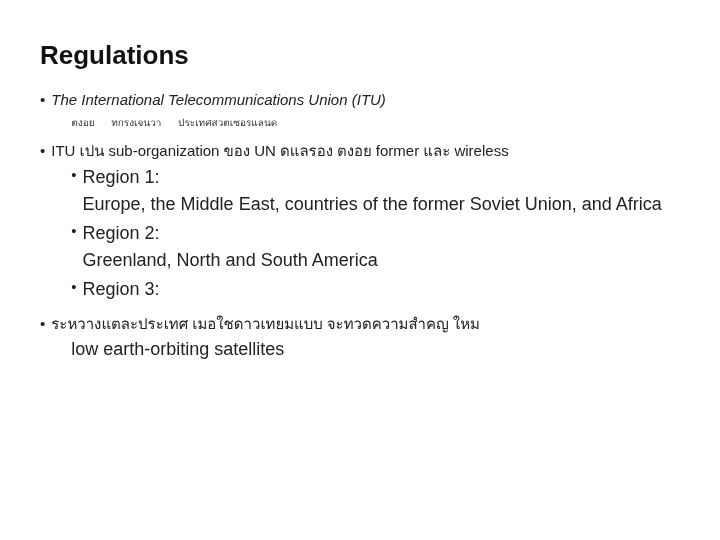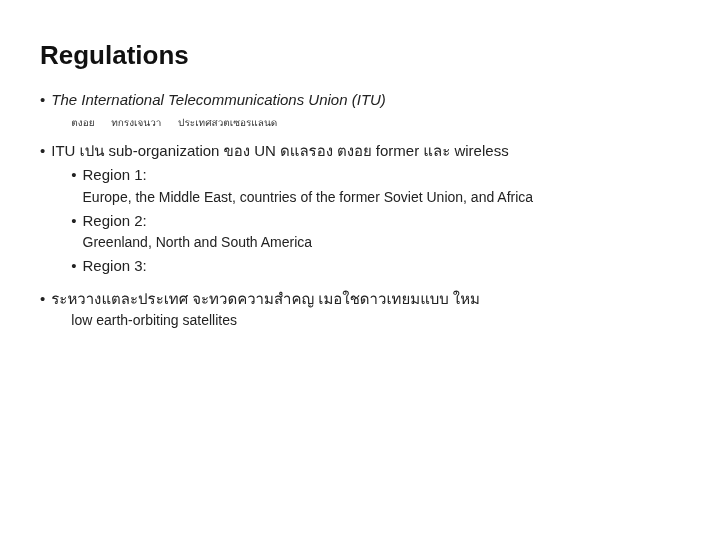--- a/index.html
+++ b/index.html
@@ -86,26 +86,26 @@
       align-items: flex-start;
       gap: 6px;
       margin-top: 2px;
     }
 
     .region-block {
       margin-top: 1px;
     }
 
     .region-label {
-      font-size: 15px;
+      font-size: 18px;
       line-height: 1.5;
     }
 
     .region-detail {
-      font-size: 14px;
+      font-size: 18px;
       line-height: 1.5;
       margin-left: 0;
     }
 
     .bold-text {
       font-weight: normal;
     }
   </style>
 </head>
 <body>
@@ -174,22 +174,22 @@
         </div>
       </div>
     </div>
 
     <div class="bullet-item">
       <div class="bullet-row">
         <span class="bullet-dot">•</span>
         <div>
           <div class="mixed-line">
             <span>ระหวางแตละประเทศ</span>
+            <span>เมอใชดาวเทยมแบบ</span>
             <span>จะทวดความสำคญ</span>
-            <span>เมอใชดาวเทยมแบบ</span>
             <span>ใหม</span>
           </div>
           <div class="indent-1">
             <span class="region-detail">low earth-orbiting satellites</span>
           </div>
         </div>
       </div>
     </div>
 
   </div>

